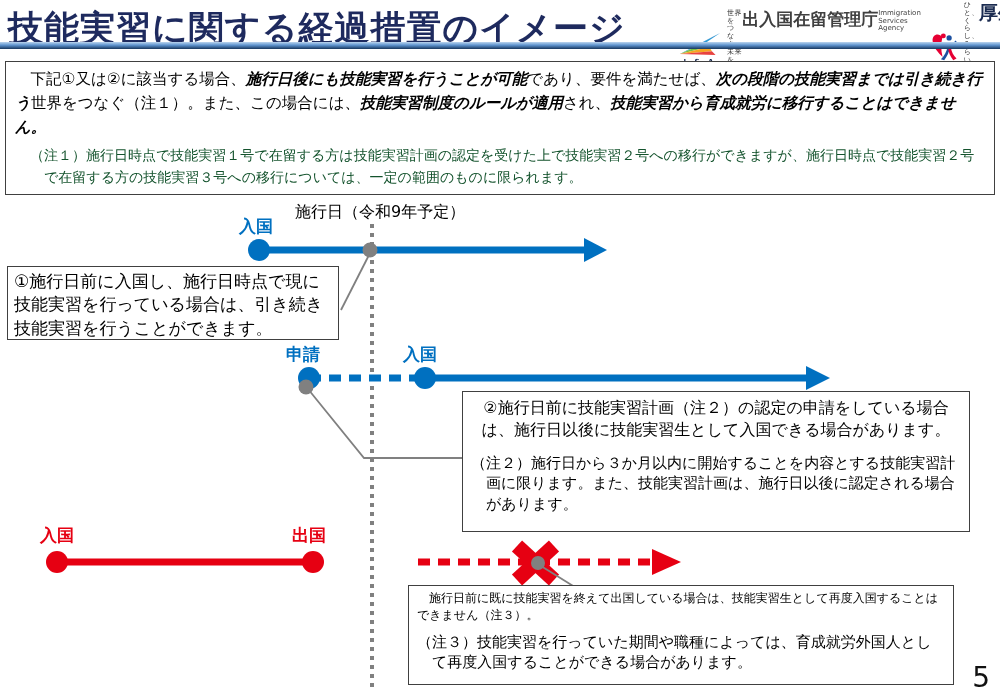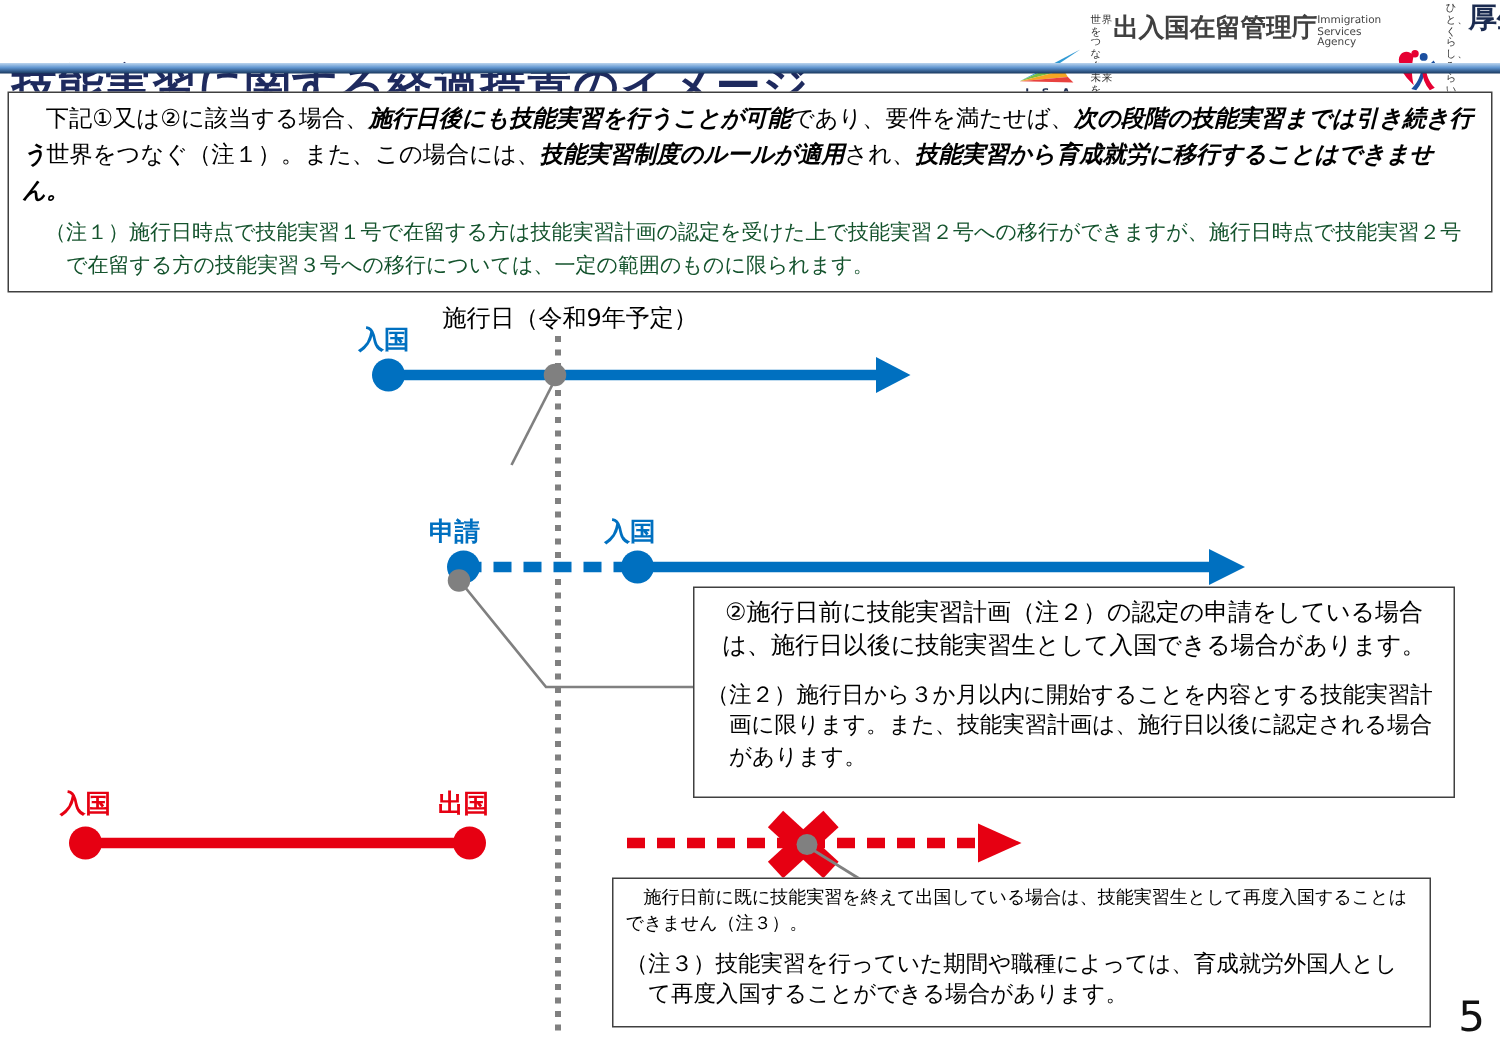--- a/index.html
+++ b/index.html
@@ -4,21 +4,21 @@
 <style>
   :root{
     --blue:#0070C0; --red:#E60012; --navy:#1E2A5E; --gray:#808080; --border:#404040;
   }
   *{margin:0;padding:0;box-sizing:border-box;}
   html,body{background:#e9e9e9;}
   body{font-family:"DejaVu Sans","Liberation Sans",sans-serif;}
   .slide{position:relative;width:1000px;height:694px;background:#fff;overflow:hidden;margin:0 auto;}
 
   
-  .title{position:absolute;left:8px;top:5px;font-size:30px;font-weight:bold;color:var(--navy);letter-spacing:1px;white-space:nowrap;margin-top:32px;}
+  .title{position:absolute;left:8px;top:5px;font-size:35px;font-weight:bold;color:var(--navy);letter-spacing:1px;white-space:nowrap;}
   .rule{position:absolute;left:0;top:42px;width:1000px;height:7px;
         background:linear-gradient(to bottom,#BCD5EE 0%,#5E94CF 45%,#17365D 100%);}
   .logos{position:absolute;left:678px;top:2px;display:flex;align-items:center;gap:10px;}
   .logo{display:flex;align-items:center;gap:5px;}
   .logo-icon-stack{display:flex;flex-direction:column;align-items:center;}
   .isa-abbr{font-size:7px;font-weight:bold;letter-spacing:3px;color:#1B2B50;margin-top:-2px;}
   .logo-text{display:flex;flex-direction:row;line-height:1.12;}
   .logo-tagline{font-size:7px;color:#333;letter-spacing:.5px;}
   .logo-name{font-size:17px;font-weight:bold;color:#404040;white-space:nowrap;}
   .logo-name.mhlw{font-size:19px;color:#1B2B50;}
@@ -146,20 +146,21 @@
     <line x1="541" y1="566" x2="578" y2="589" class="st-gray" stroke-width="1.8"></line>
   </svg>
 
   <div class="effective-date">施行日（令和9年予定）</div>
   <div class="lbl blue" style="left:239px;top:215px;">入国</div>
   <div class="lbl blue" style="left:286px;top:343px;">申請</div>
   <div class="lbl blue" style="left:403px;top:343px;">入国</div>
   <div class="lbl red" style="left:40px;top:524px;">入国</div>
   <div class="lbl red" style="left:292px;top:524px;">出国</div>
 
+  <div class="callout callout-1">①施行日前に入国し、施行日時点で現に技能実習を行っている場合は、引き続き技能実習を行うことができます。</div>
 
   <div class="callout callout-2">
     <div class="main">②施行日前に技能実習計画（注２）の認定の申請をしている場合は、施行日以後に技能実習生として入国できる場合があります。</div>
     <div class="note-sm">（注２）施行日から３か月以内に開始することを内容とする技能実習計画に限ります。また、技能実習計画は、施行日以後に認定される場合があります。</div>
   </div>
 
   <div class="callout callout-3">
     <div class="main">　施行日前に既に技能実習を終えて出国している場合は、技能実習生として再度入国することはできません（注３）。</div>
     <div class="note-sm">（注３）技能実習を行っていた期間や職種によっては、育成就労外国人として再度入国することができる場合があります。</div>
   </div>

